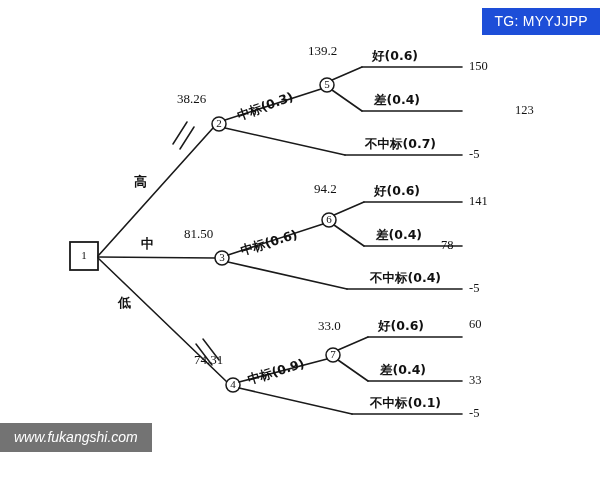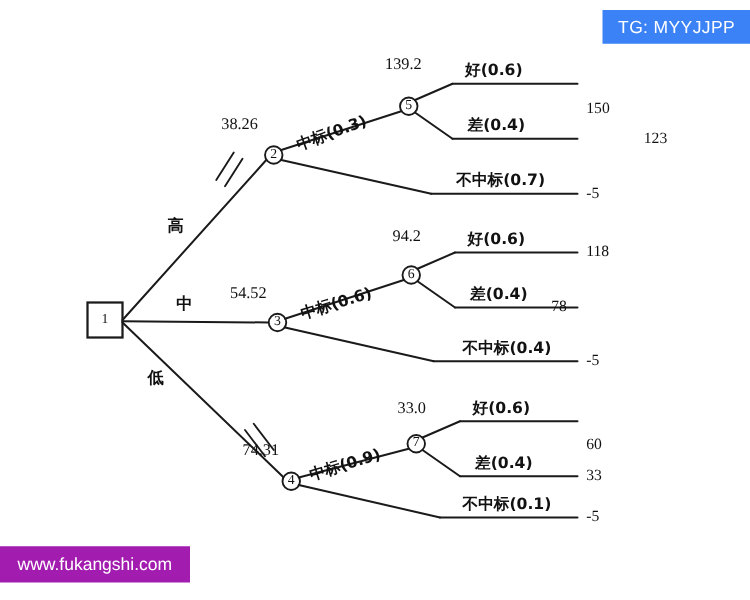--- a/index.html
+++ b/index.html
@@ -61,36 +61,37 @@
     position: absolute;
     font-size: 13px;
     font-family: "DejaVu Sans", "Liberation Sans", sans-serif;
     color: #111111;
     white-space: nowrap;
   }
   .tag-badge {
     position: absolute;
     right: 0px;
     top: 8px;
-    background: #3b82f6;
+    background: #1d4ed8;
     color: #ffffff;
     font-family: "Liberation Sans", "DejaVu Sans", sans-serif;
     font-size: 14px;
     padding: 5px 12px 6px 12px;
     letter-spacing: 0.3px;
   }
   .wm-badge {
     position: absolute;
     left: 0px;
-    bottom: 14px;
-    background: #a21caf;
+    bottom: 28px;
+    background: #737373;
     color: #ffffff;
     font-family: "Liberation Sans", "DejaVu Sans", sans-serif;
     font-size: 14px;
     padding: 6px 14px 7px 14px;
+    font-style: italic;
   }
 </style>
 </head>
 <body>
 
 <div id="stage">
 
   <svg id="tree-svg" viewBox="0 0 600 480">
     <g stroke="#1a1a1a" stroke-width="1.6" fill="none" stroke-linecap="round">
 
@@ -157,21 +158,21 @@
 
   <div class="node-num" style="left:77px; top:250px; width:14px;">1</div>
   <div class="node-num" style="left:212px; top:118px; width:14px;">2</div>
   <div class="node-num" style="left:215px; top:252px; width:14px;">3</div>
   <div class="node-num" style="left:226px; top:379px; width:14px;">4</div>
   <div class="node-num" style="left:320px; top:79px; width:14px;">5</div>
   <div class="node-num" style="left:322px; top:214px; width:14px;">6</div>
   <div class="node-num" style="left:326px; top:349px; width:14px;">7</div>
 
   <div class="lbl ev" style="left:177px; top:92px;">38.26</div>
-  <div class="lbl ev" style="left:184px; top:227px;">54.52</div>
+  <div class="lbl ev" style="left:184px; top:227px;">81.50</div>
   <div class="lbl ev" style="left:194px; top:353px;">74.31</div>
   <div class="lbl ev" style="left:308px; top:44px;">139.2</div>
   <div class="lbl ev" style="left:314px; top:182px;">94.2</div>
   <div class="lbl ev" style="left:318px; top:319px;">33.0</div>
 
   <div class="lbl root-lbl" style="left:134px; top:175px;">高</div>
   <div class="lbl root-lbl" style="left:141px; top:237px;">中</div>
   <div class="lbl root-lbl" style="left:118px; top:296px;">低</div>
 
   <div class="lbl branch-lbl rot-a" style="left:240px; top:110px;">中标(0.3)</div>
@@ -182,27 +183,27 @@
   <div class="lbl branch-lbl" style="left:370px; top:272px;">不中标(0.4)</div>
   <div class="lbl branch-lbl" style="left:370px; top:397px;">不中标(0.1)</div>
 
   <div class="lbl branch-lbl" style="left:372px; top:50px;">好(0.6)</div>
   <div class="lbl branch-lbl" style="left:374px; top:94px;">差(0.4)</div>
   <div class="lbl branch-lbl" style="left:374px; top:185px;">好(0.6)</div>
   <div class="lbl branch-lbl" style="left:376px; top:229px;">差(0.4)</div>
   <div class="lbl branch-lbl" style="left:378px; top:320px;">好(0.6)</div>
   <div class="lbl branch-lbl" style="left:380px; top:364px;">差(0.4)</div>
 
-  <div class="lbl payoff" style="left:469px; top:60px;margin-top:20px;">150</div>
+  <div class="lbl payoff" style="left:469px; top:60px;">150</div>
   <div class="lbl payoff" style="left:469px; top:104px;margin-left:46px;">123</div>
   <div class="lbl payoff" style="left:469px; top:148px;">-5</div>
-  <div class="lbl payoff" style="left:469px; top:195px;">118</div>
+  <div class="lbl payoff" style="left:469px; top:195px;">141</div>
   <div class="lbl payoff" style="left:441px; top:239px;">78</div>
   <div class="lbl payoff" style="left:469px; top:282px;">-5</div>
-  <div class="lbl payoff" style="left:469px; top:349px;">60</div>
+  <div class="lbl payoff" style="left:469px; top:318px;">60</div>
   <div class="lbl payoff" style="left:469px; top:374px;">33</div>
   <div class="lbl payoff" style="left:469px; top:407px;">-5</div>
 
 
   <div class="tag-badge">TG: MYYJJPP</div>
   <div class="wm-badge">www.fukangshi.com</div>
 
 </div>
 
 </body></html>

